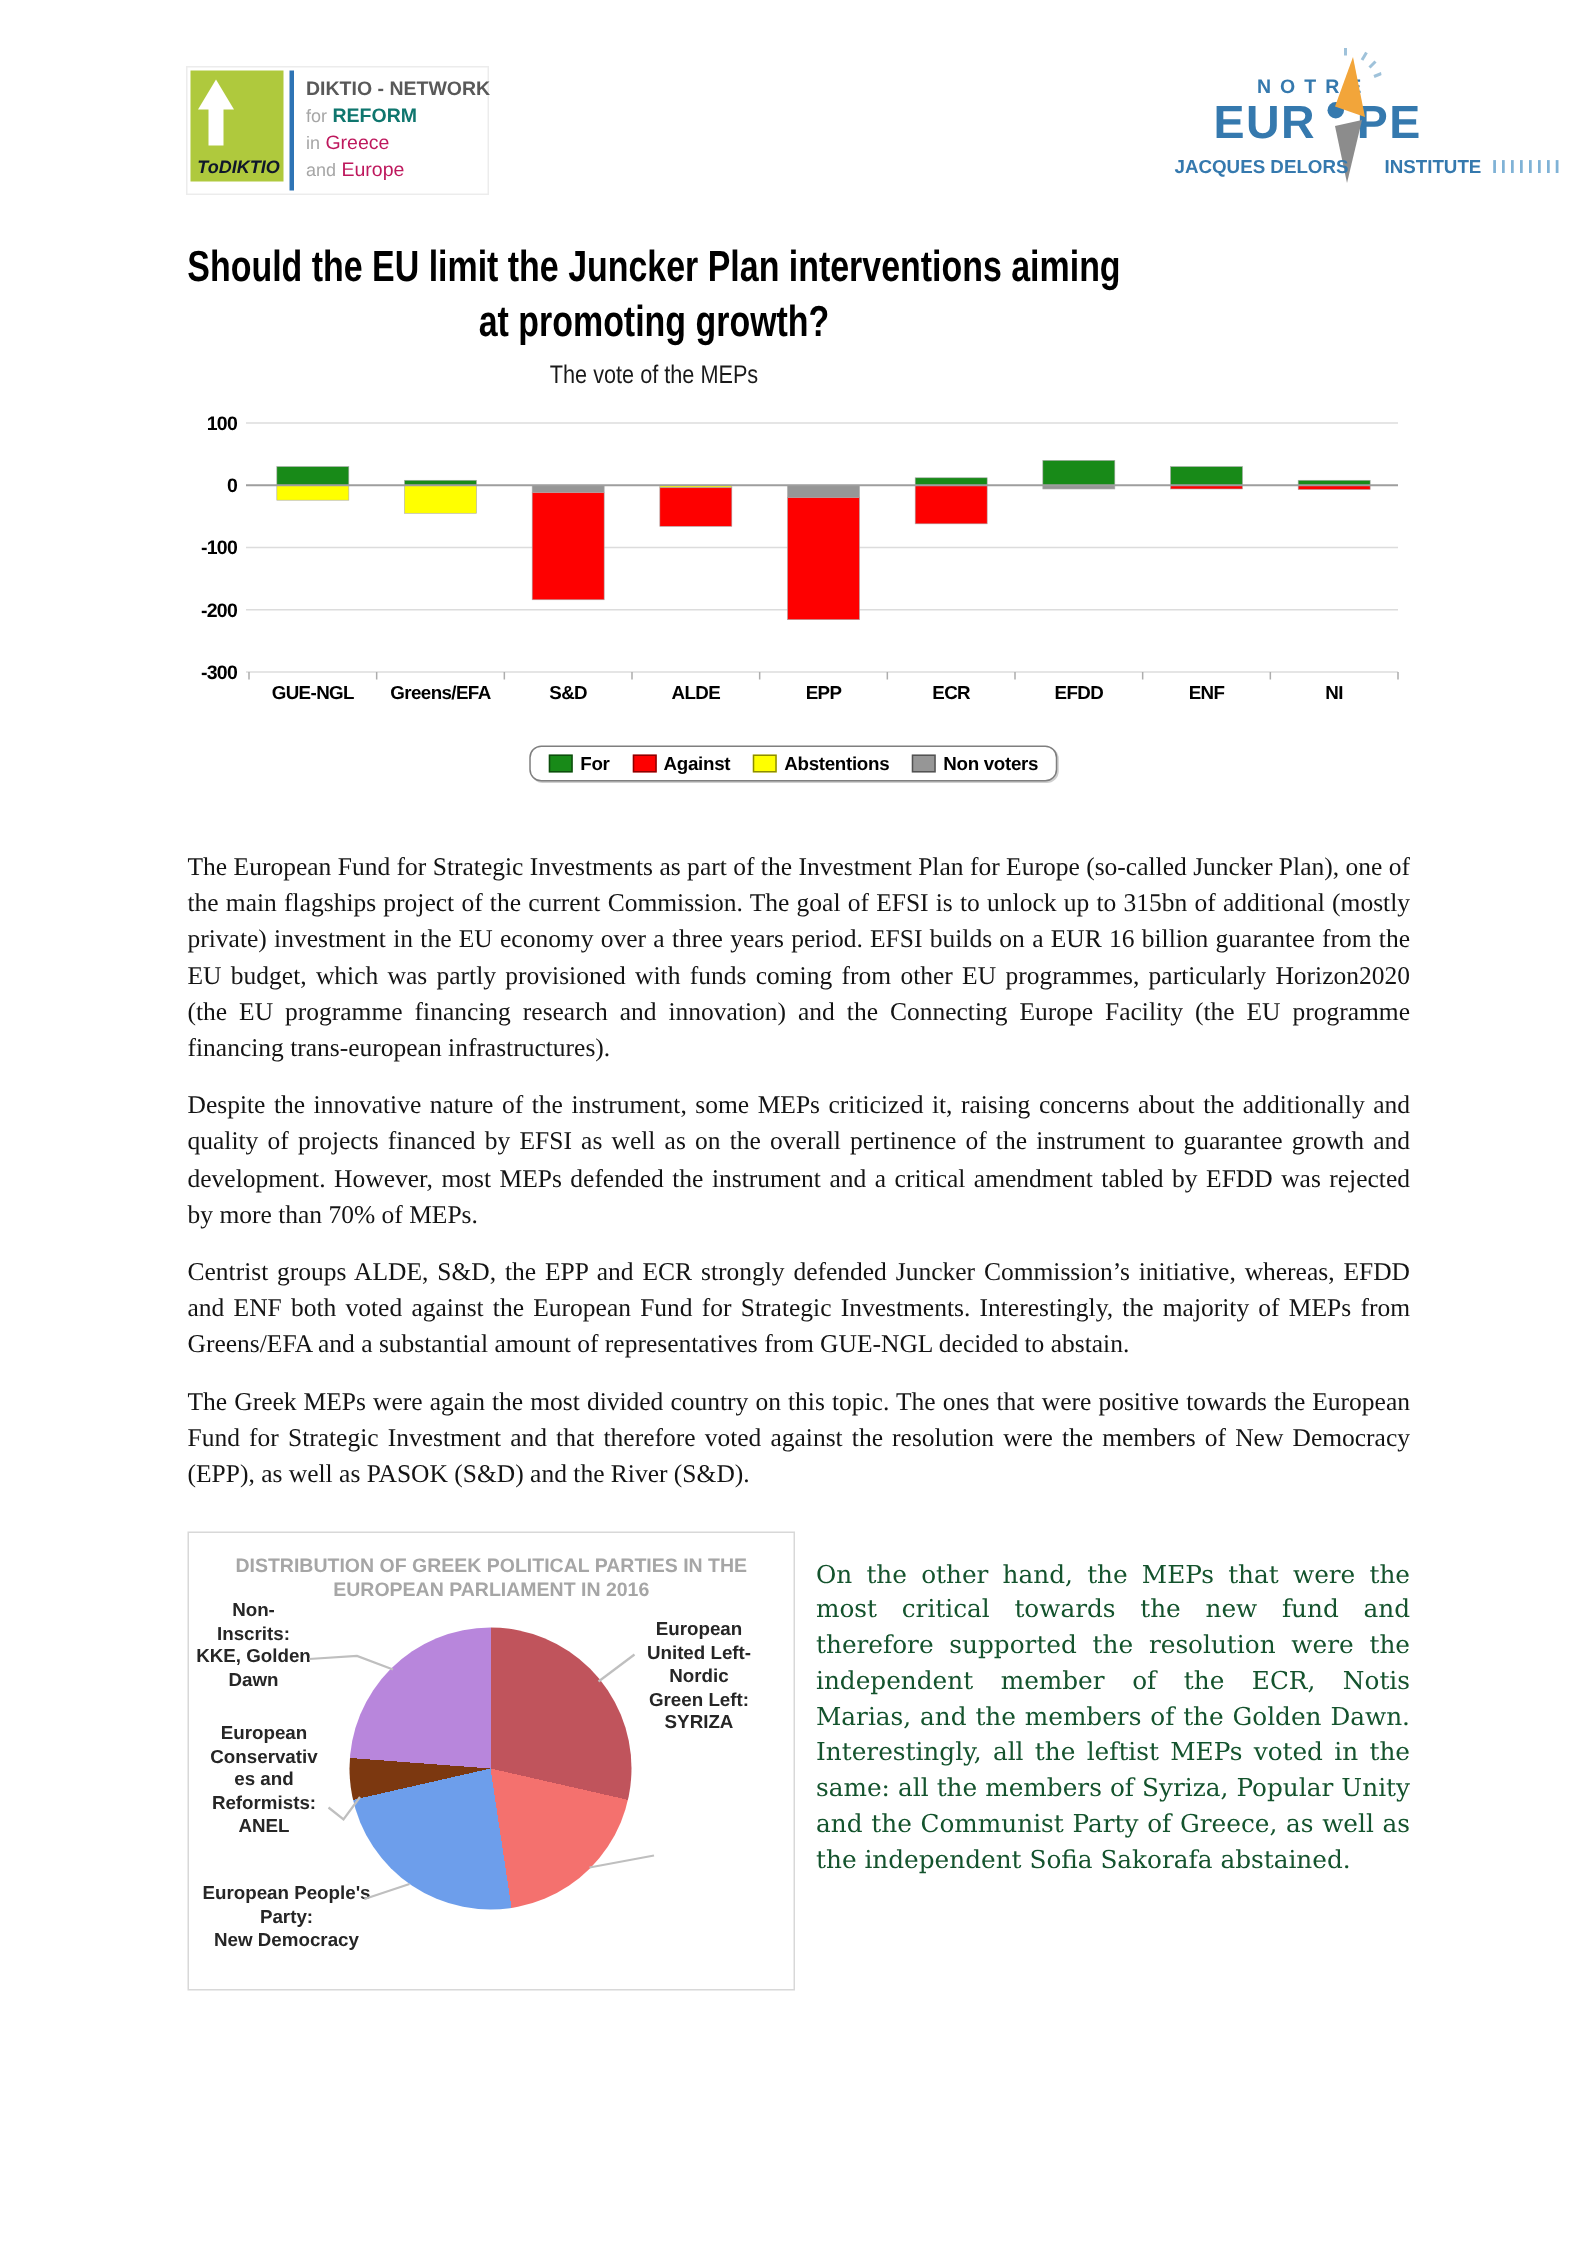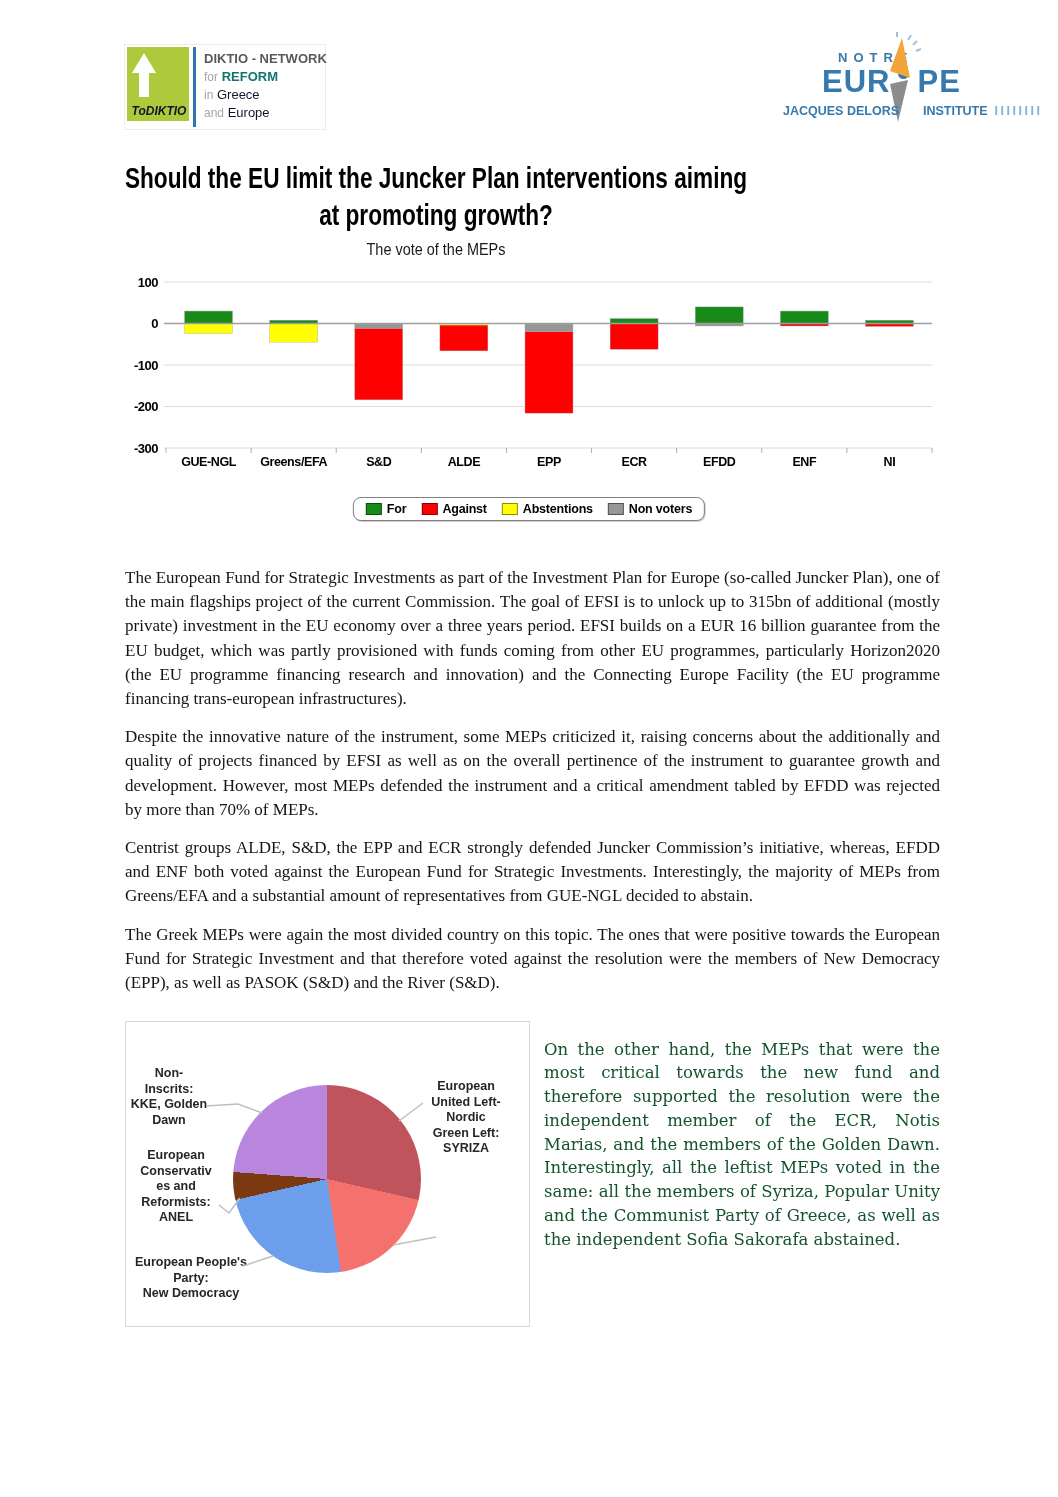--- a/index.html
+++ b/index.html
@@ -14,26 +14,26 @@
         border-left:12px solid transparent;border-right:12px solid transparent;
         border-bottom:20px solid #ffffff;}
   .dk-arrow-stem{position:absolute;left:12px;top:24px;width:10px;height:26px;background:#ffffff;}
   .dk-script{position:absolute;left:2px;bottom:3px;width:60px;text-align:center;
         font-style:italic;font-weight:700;font-size:12px;color:#0f172a;letter-spacing:0;}
   .dk-divider{width:3px;background:#2E74B5;margin:0 0 0 4px;flex:0 0 3px;}
   .dk-text{padding:3px 0 0 8px;line-height:18px;font-size:13px;white-space:nowrap;}
   .dk-l1{font-weight:700;color:#595959;}
   .dk-pre{color:#A6A6A6;font-size:12px;}
   .dk-main{color:#0f766e;font-weight:700;}
-  .dk-reg{color:#0f172a;font-size:13px;}
+  .dk-reg{color:#be185d;font-size:13px;}
 
   .ne{position:absolute;left:783px;top:36px;width:256px;height:100px;}
   .ne-notre{position:absolute;left:55px;top:14px;font-size:13px;font-weight:700;
         letter-spacing:6px;color:#3579AE;}
-  .ne-europe{position:absolute;left:39px;top:28px;font-size:31px;font-weight:800;
+  .ne-europe{position:absolute;left:26px;top:28px;font-size:31px;font-weight:800;
         color:#3579AE;letter-spacing:1px;}
   .ne-o{display:inline-block;width:27px;height:10px;position:relative;}
   .ne-dot{position:absolute;left:8px;top:-14px;width:11px;height:11px;border-radius:50%;
         background:#3579AE;}
   .ne-sub{position:absolute;left:0px;top:68px;font-size:12.5px;font-weight:700;color:#3579AE;
         white-space:nowrap;}
   .ne-gap{display:inline-block;width:24px;}
   .ne-ticks{margin-left:7px;color:#7FB2D6;letter-spacing:2.5px;font-weight:700;}
   .ne-needle{position:absolute;left:92px;top:-4px;}
 
@@ -190,20 +190,21 @@
 
   <div class="text-col">
     <p class="para">The European Fund for Strategic Investments as part of the Investment Plan for Europe (so-called Juncker Plan), one of the main flagships project of the current Commission. The goal of EFSI is to unlock up to 315bn of additional (mostly private) investment in the EU economy over a three years period. EFSI builds on a EUR 16 billion guarantee from the EU budget, which was partly provisioned with funds coming from other EU programmes, particularly Horizon2020 (the EU programme financing research and innovation) and the Connecting Europe Facility (the EU programme financing trans-european infrastructures).</p>
     <p class="para">Despite the innovative nature of the instrument, some MEPs criticized it, raising concerns about the additionally and quality of projects financed by EFSI as well as on the overall pertinence of the instrument to guarantee growth and development. However, most MEPs defended the instrument and a critical amendment tabled by EFDD was rejected by more than 70% of MEPs.</p>
     <p class="para">Centrist groups ALDE, S&amp;D, the EPP and ECR strongly defended Juncker Commission’s initiative, whereas, EFDD and ENF both voted against the European Fund for Strategic Investments. Interestingly, the majority of MEPs from Greens/EFA and a substantial amount of representatives from GUE-NGL decided to abstain.</p>
     <p class="para">The Greek MEPs were again the most divided country on this topic. The ones that were positive towards the European Fund for Strategic Investment and that therefore voted against the resolution were the members of New Democracy (EPP), as well as PASOK (S&amp;D) and the River (S&amp;D).</p>
   </div>
 
   <div class="columns">
     <figure class="pie-box">
+      <div class="pie-title">DISTRIBUTION OF GREEK POLITICAL PARTIES IN THE EUROPEAN PARLIAMENT IN 2016</div>
       <div class="pie" style="background: conic-gradient(rgb(192, 84, 92) 0deg, rgb(192, 84, 92) 102.857deg, rgb(244, 113, 110) 102.857deg, rgb(244, 113, 110) 171.429deg, rgb(109, 158, 235) 171.429deg, rgb(109, 158, 235) 257.143deg, rgb(124, 56, 16) 257.143deg, rgb(124, 56, 16) 274.286deg, rgb(184, 134, 220) 274.286deg, rgb(184, 134, 220) 360deg);"></div>
       <div class="pie-label pl-ni">Non-
 Inscrits:
 KKE, Golden
 Dawn</div>
       <div class="pie-label pl-ecr">European
 Conservativ
 es and
 Reformists:
 ANEL</div>

